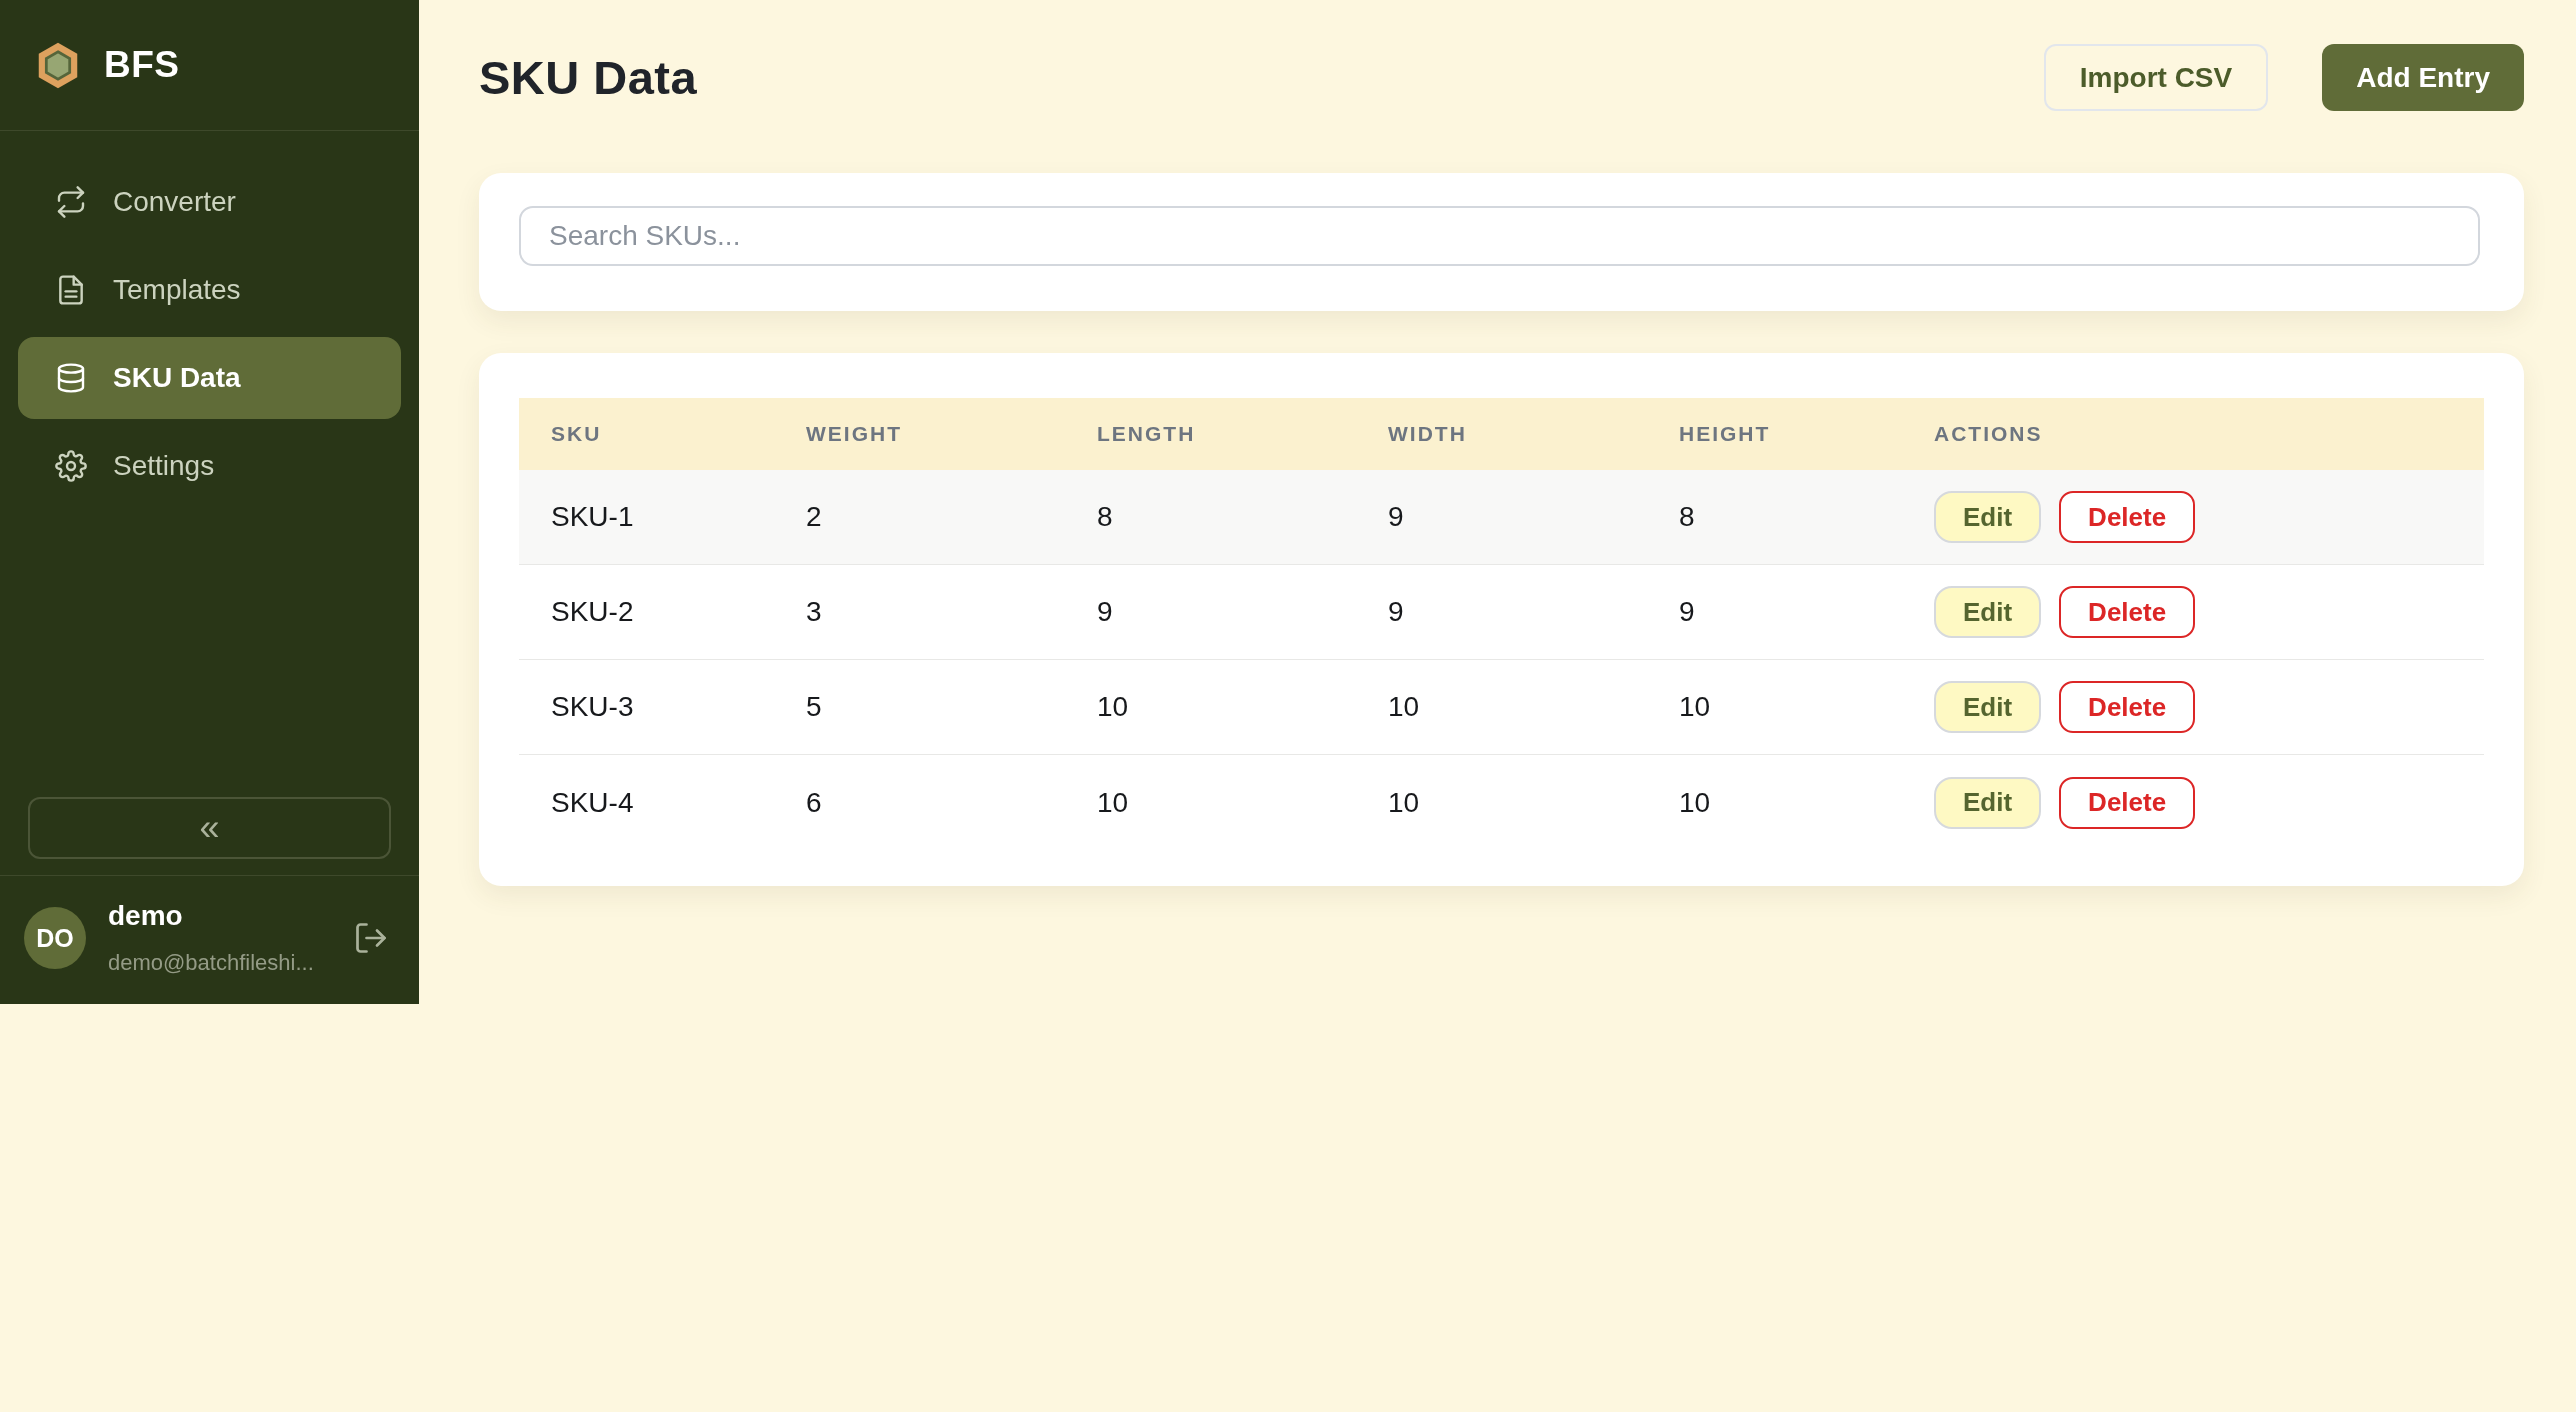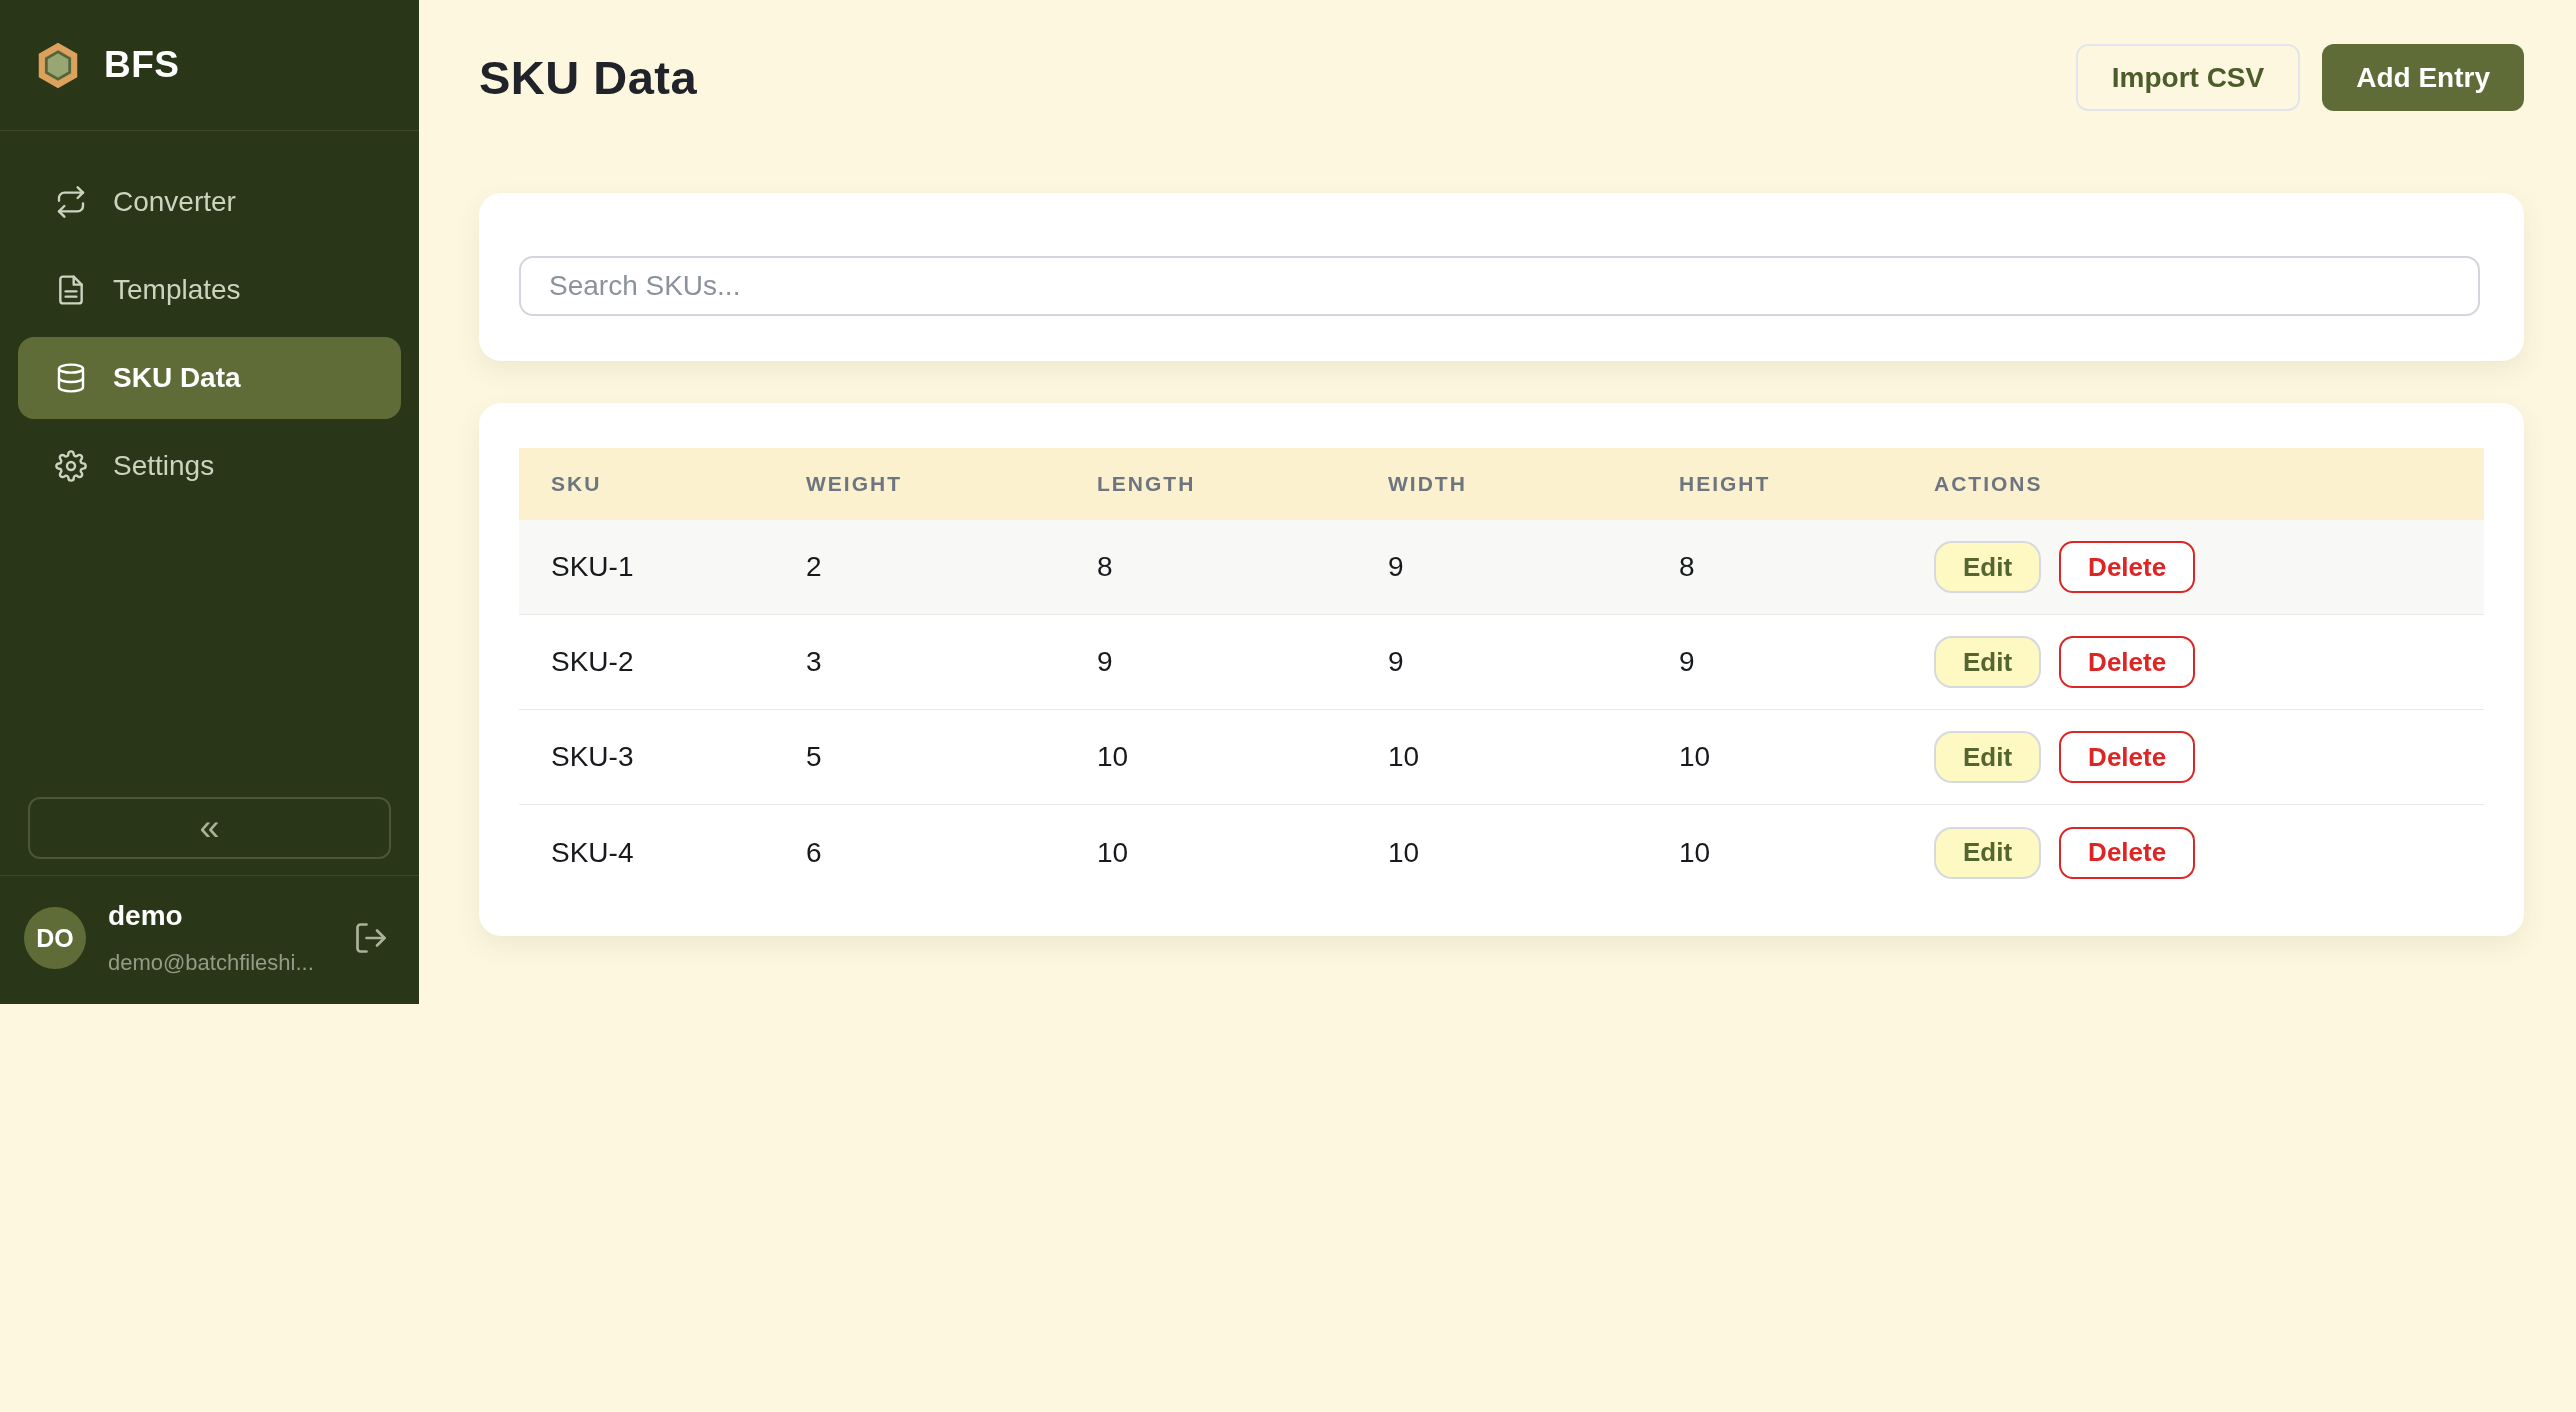--- a/index.html
+++ b/index.html
@@ -64,34 +64,34 @@
   .logout-btn svg { width: 36px; height: 36px; stroke: #aab29b; }
 
   
   .main { flex: 1; padding: 44px 52px 0 60px; }
   .page-header { display: flex; align-items: center; justify-content: space-between; }
   .page-title { font-size: 47px; font-weight: bold; color: #20242a; letter-spacing: 0.5px; }
   .header-actions { display: flex; gap: 22px; }
   .btn {
     height: 67px; border-radius: 12px; padding: 0 34px;
     font-family: "Liberation Sans", sans-serif;
-    font-size: 28px; font-weight: bold; cursor: pointer;
+    font-size: 28px; font-weight: bold; cursor: pointer; margin-left: 32px;
   }
   .btn-outline {
     background: transparent; border: 2px solid #e2e6ec; color: #4c5c2a;
   }
   .btn-solid {
     background: #606c38; border: none; color: #ffffff;
   }
 
   .card {
     background: #ffffff; border-radius: 22px;
     box-shadow: 0 10px 26px rgba(72,64,32,0.08);
   }
-  .search-card { margin-top: 82px; padding: 63px 44px 45px 40px; }
+  .search-card { margin-top: 62px; padding: 33px 44px 45px 40px; }
   .search-input {
     width: 100%; height: 60px;
     border: 2px solid #d3d7dd; border-radius: 14px;
     padding: 0 28px; font-size: 28px; color: #333;
     font-family: "Liberation Sans", sans-serif;
     background: #ffffff; outline: none;
   }
   .search-input::placeholder { color: #8b929c; }
 
   .table-card { margin-top: 42px; padding: 45px 40px 36px 40px; }

